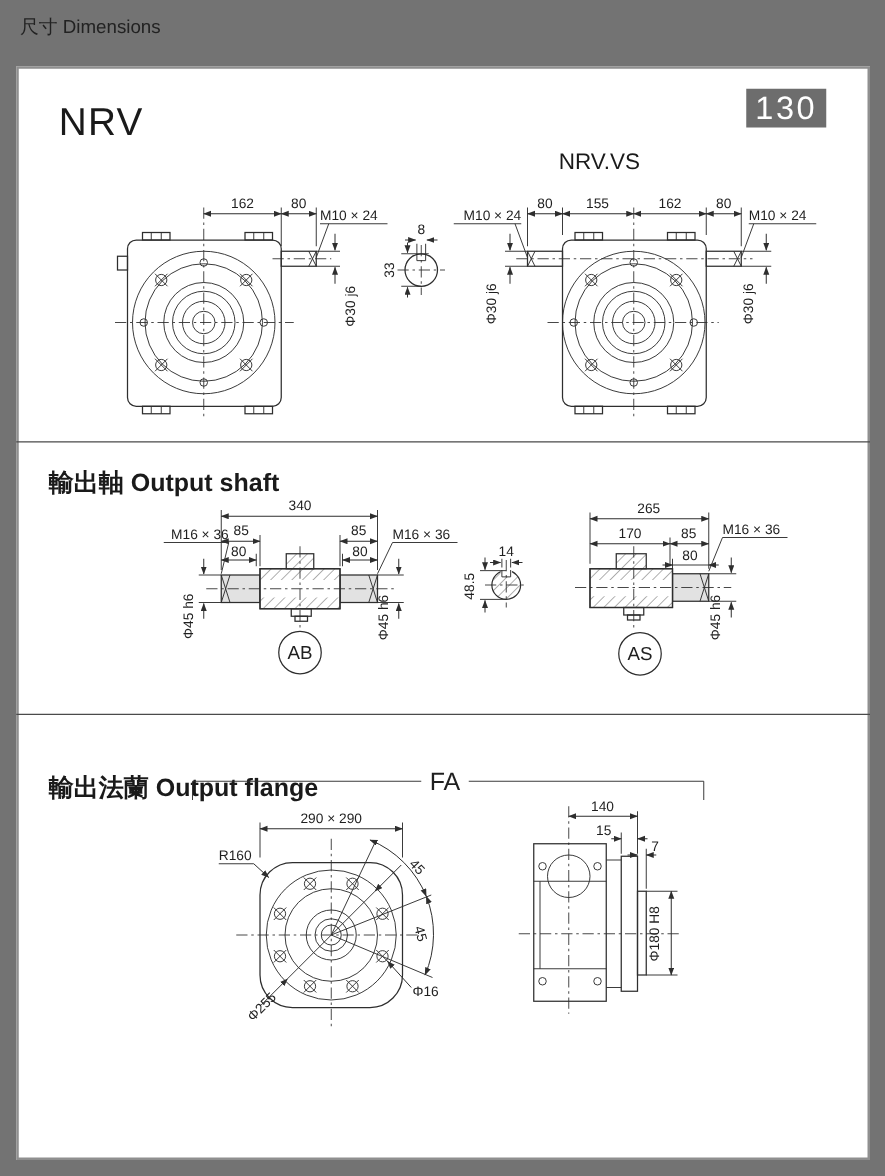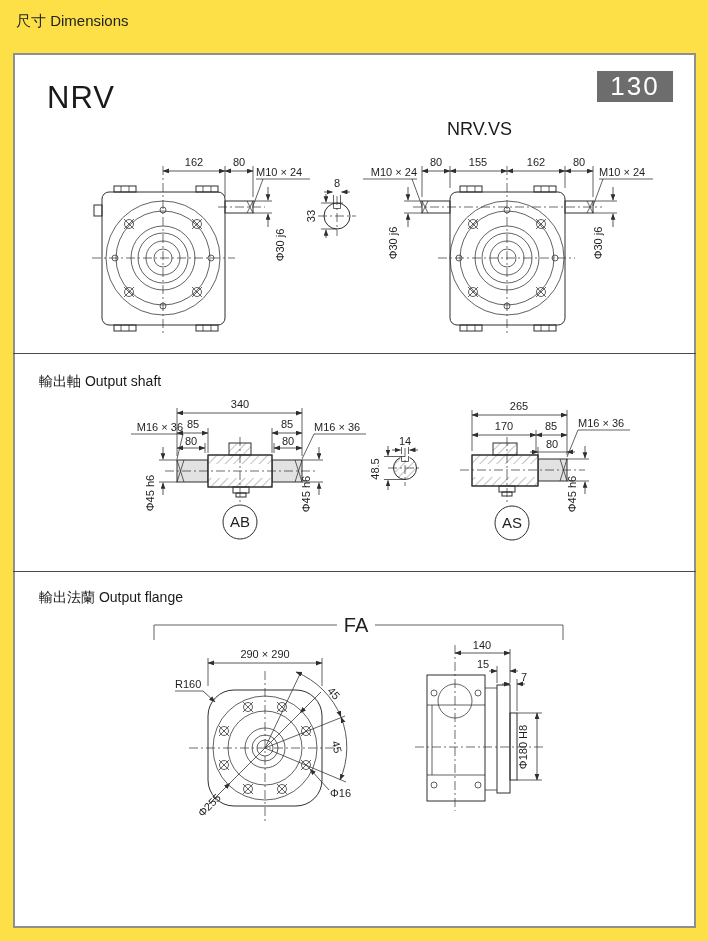--- a/index.html
+++ b/index.html
@@ -1,28 +1,28 @@
 <!DOCTYPE html>
 <html><head>
 <meta charset="utf-8">
 <style>
   html,body{margin:0;padding:0;background:#ffffff;}
-  #page{position:relative;width:708px;height:941px;background:#fde047;overflow:hidden;
+  #page{position:relative;width:708px;height:941px;background:#737373;overflow:hidden;
         font-family:"Liberation Sans",sans-serif;color:#1f1f1f;}
   .abs{position:absolute;}
   #doc-title{left:16px;top:12px;font-size:15px;color:#222;}
   #panel{left:13px;top:53px;width:679px;height:871px;border:2px solid #8f8f8f;background:#fff;}
   .divider{left:13px;width:683px;height:1px;background:#4a4a4a;}
   #model-name{left:47px;top:80px;font-size:31px;letter-spacing:1px;color:#1a1a1a;}
-  #size-badge{left:597px;top:71px;width:76px;height:31px;background:#6d6d6d;color:#ffffff;
+  #size-badge{left:597px;top:71px;width:64px;height:31px;background:#6d6d6d;color:#ffffff;
               font-size:26px;text-align:center;line-height:30px;letter-spacing:2px;}
   #variant-name{left:415px;top:119px;font-size:18px;color:#1a1a1a;margin-left:32px;}
-  .sec-title{font-size:14px;color:#1a1a1a;}
+  .sec-title{font-size:20px;color:#1a1a1a;font-weight:bold;}
   #shaft-title{left:39px;top:373px;}
-  #flange-title{left:39px;top:589px;}
+  #flange-title{left:39px;top:617px;}
   svg{position:absolute;}
   svg text{font-family:"Liberation Sans",sans-serif;font-size:11px;fill:#1f1f1f;}
   text.d{text-anchor:middle;}
   text.ds{text-anchor:start;}
   text.de{text-anchor:end;}
   text.big{font-size:20px;text-anchor:middle;}
   text.circ{font-size:15px;text-anchor:middle;}
   .ln{stroke:#2e2e2e;stroke-width:1;fill:none;}
   .lnf{stroke:#2e2e2e;stroke-width:1;fill:#ffffff;}
   .gry{stroke:#2e2e2e;stroke-width:1;fill:#e2e2e2;}

